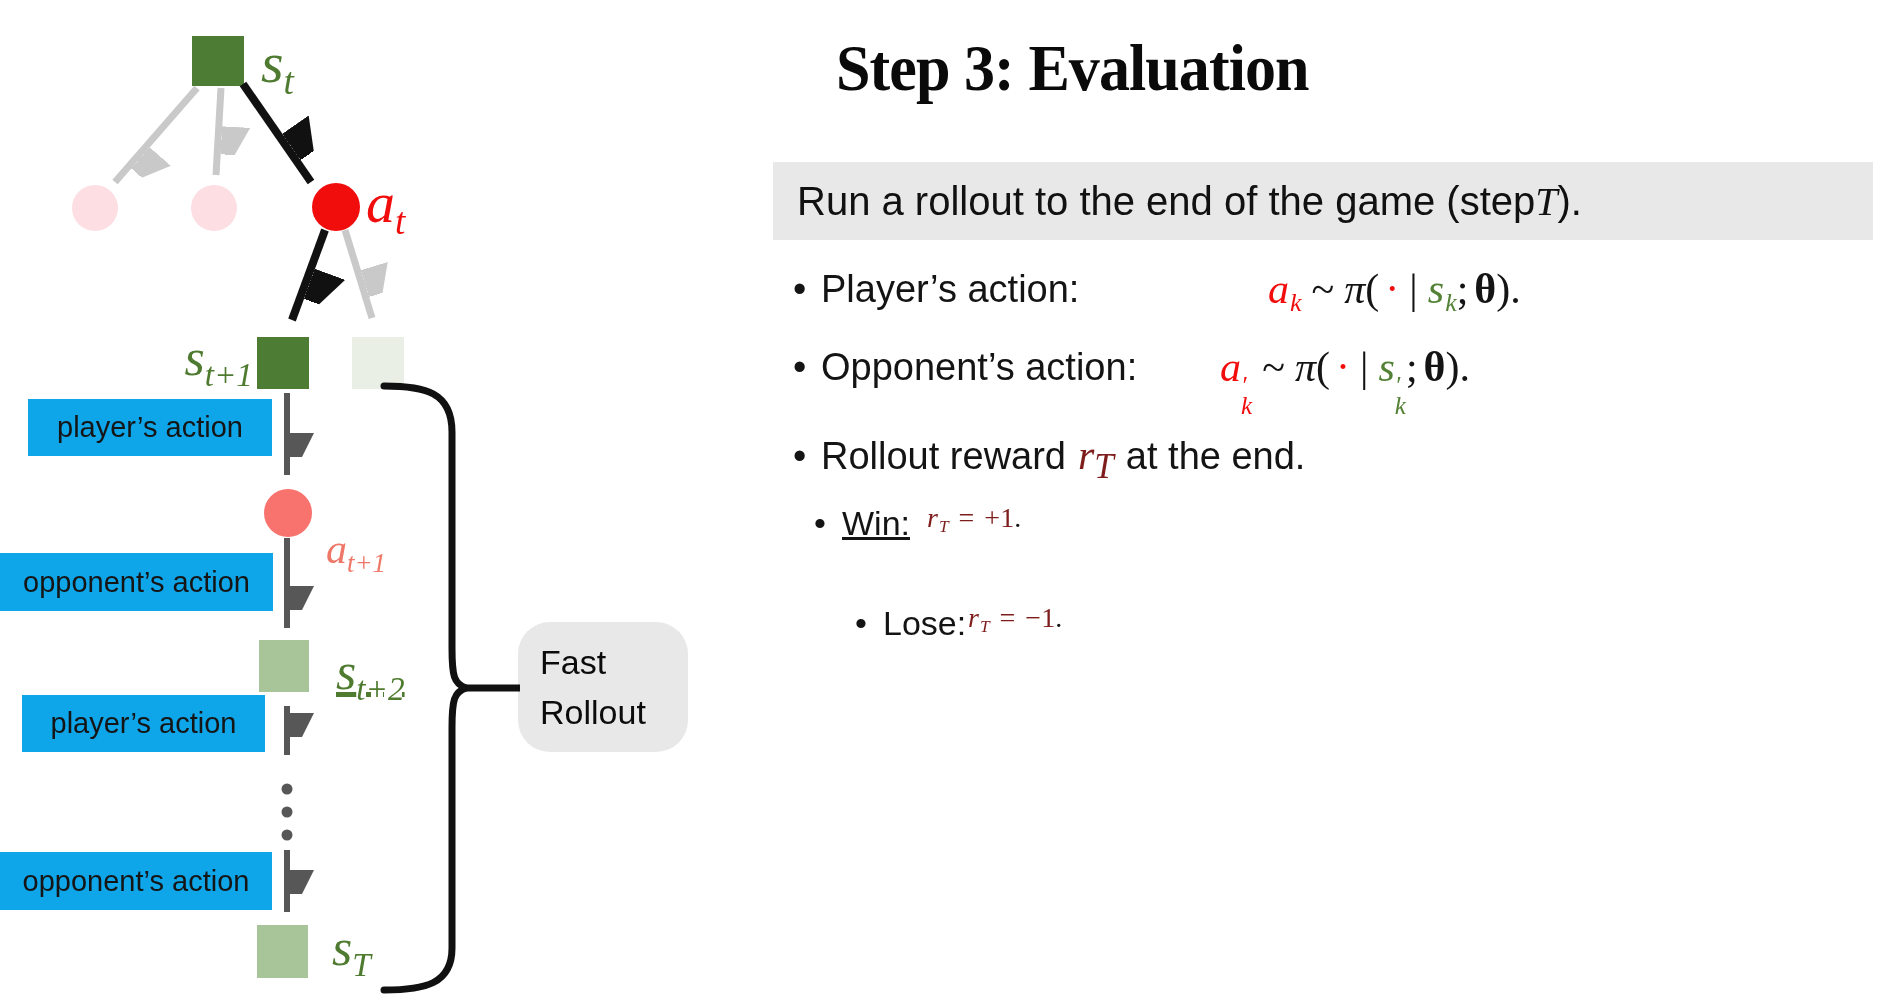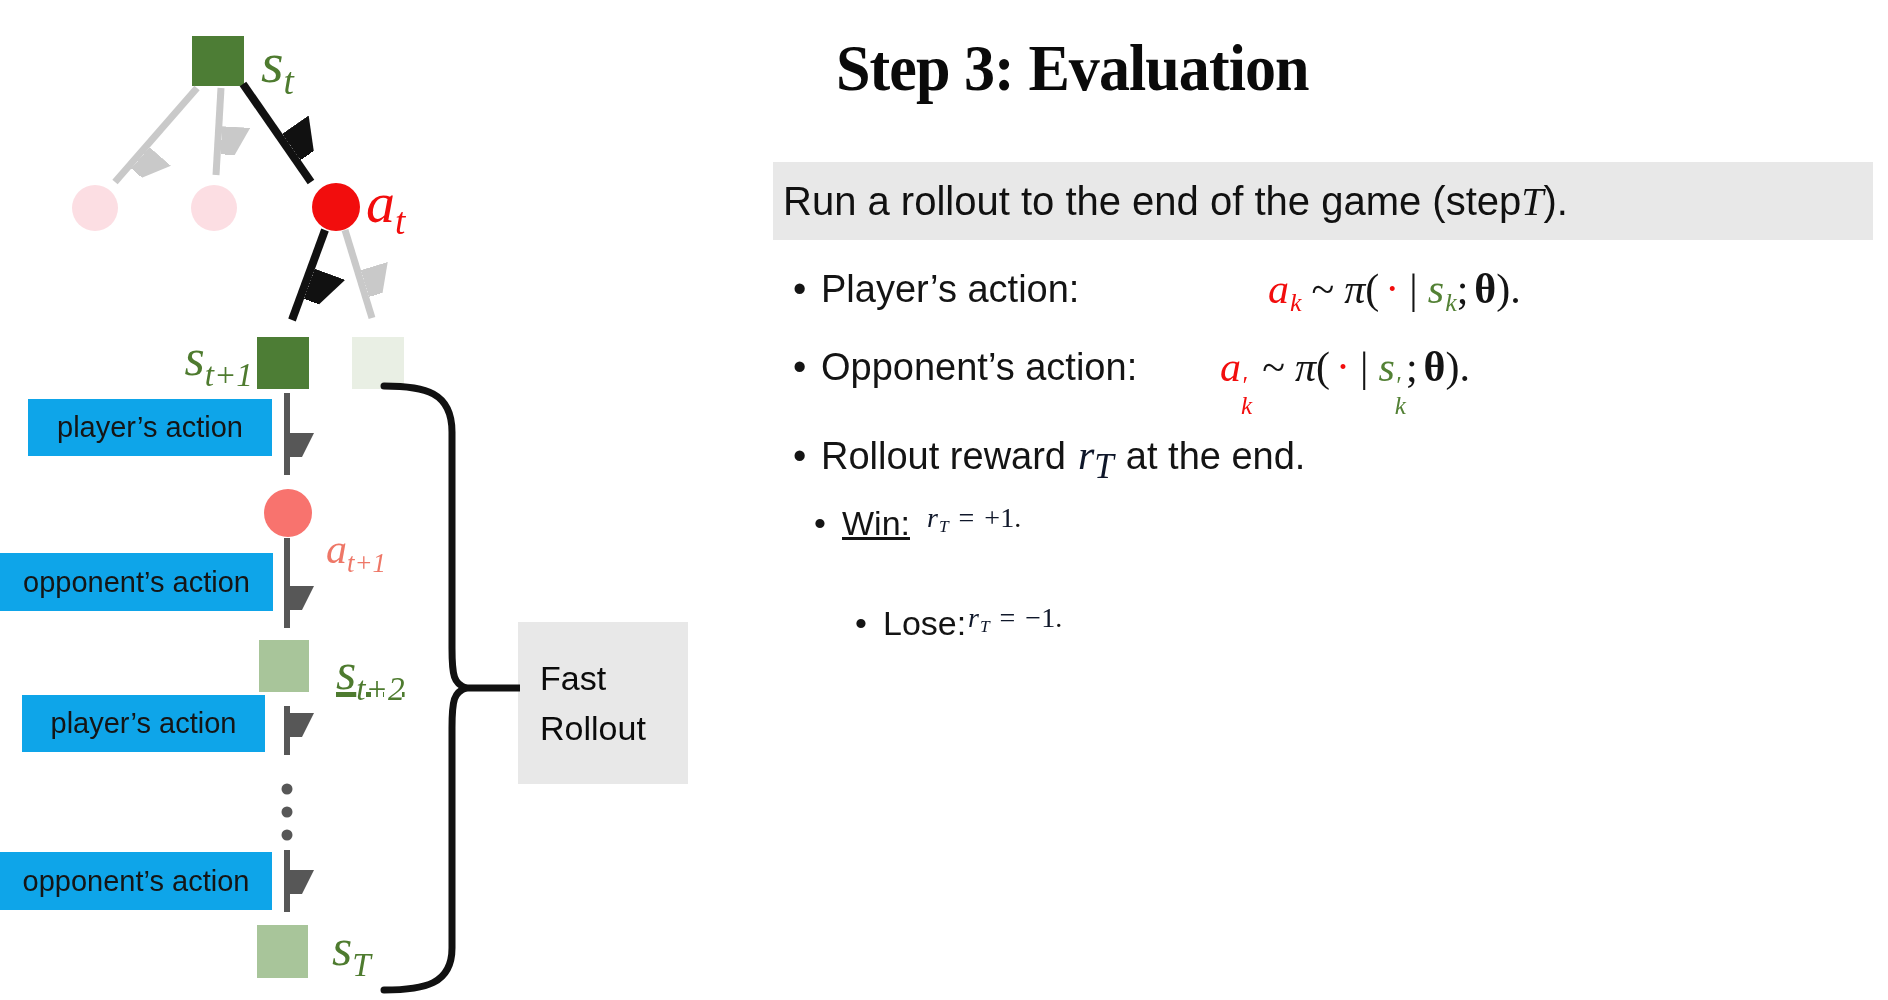--- a/index.html
+++ b/index.html
@@ -15,40 +15,40 @@
   .node-label sub{font-size:0.64em;font-style:italic;vertical-align:-0.32em;letter-spacing:0;}
   .lab-st   {left:261px;top:34px;  font-size:58px;color:#4e7b2f;}
   .lab-at   {left:366px;top:174px; font-size:58px;color:#f20d0d;}
   .lab-st1  {left:138px;top:332px; font-size:52px;color:#4e7b2f;width:115px;text-align:right;}
   .lab-at1  {left:326px;top:500px; font-size:42px;color:#ee7767;margin-top:28px;}
   .lab-st2  {left:336px;top:646px; font-size:52px;color:#4e7b2f;text-decoration:underline;}
   .lab-sT   {left:332px;top:922px; font-size:52px;color:#4e7b2f;}
 
   .gbox{position:absolute;background:#0ea5e9;z-index:1;display:flex;align-items:center;justify-content:center;
         font-size:29px;color:#151515;}
-  .rollout{position:absolute;left:518px;top:622px;width:170px;height:162px;background:#e8e8e8;z-index:1;
+  .rollout{position:absolute;left:518px;top:622px;width:170px;height:130px;background:#e8e8e8;z-index:1;
            display:flex;flex-direction:column;justify-content:center;padding-left:22px;box-sizing:border-box;
-           font-size:34px;line-height:50px;color:#0b0b0b;}
+           font-size:34px;line-height:50px;color:#0b0b0b;border-radius:32px;}
 
   
   .title{position:absolute;left:836px;top:30px;font-family:"Liberation Serif",serif;font-weight:bold;
          font-size:66px;color:#0a0a0a;letter-spacing:-1px;transform:scaleX(0.94);transform-origin:left;}
   .hl{position:absolute;left:773px;top:162px;width:1100px;height:78px;background:#e8e8e8;
-      font-size:40px;color:#111;display:flex;align-items:center;padding-left:10px;box-sizing:border-box;white-space:nowrap;}
+      font-size:40px;color:#111;display:flex;align-items:center;padding-left:24px;box-sizing:border-box;white-space:nowrap;}
   .line{position:absolute;white-space:nowrap;font-size:38px;color:#141414;}
   .bdot{display:inline-block;width:28px;}
   .line .math{position:absolute;top:-3px;}
   .mi{font-family:"Liberation Serif",serif;font-style:italic;}
   .up{font-family:"Liberation Serif",serif;font-style:normal;}
   .theta{font-family:"Liberation Serif",serif;font-style:normal;font-weight:bold;}
   .math{font-size:42px;}
   .math sub{font-size:0.62em;font-style:italic;vertical-align:-0.30em;margin-left:1px;}
   .ps{display:inline-flex;flex-direction:column;align-items:flex-start;font-size:0.60em;line-height:0.78;
       vertical-align:-0.52em;font-style:italic;}
-  .c-red{color:#f20d0d;} .c-green{color:#538135;} .c-blue{color:#0f172a;} .c-black{color:#141414;}
+  .c-red{color:#f20d0d;} .c-green{color:#538135;} .c-blue{color:#7f1d1d;} .c-black{color:#141414;}
   .sp-s{margin-left:10px;margin-right:10px;} .sp-t{margin-left:6px;}
   .sub-line{font-size:34px;}
   .sub-line .math{font-size:28px;top:-2px;}
   .rml{margin-left:12px;margin-right:12px;}
 </style>
 </head>
 <body>
 
 <div class="slide">
 

